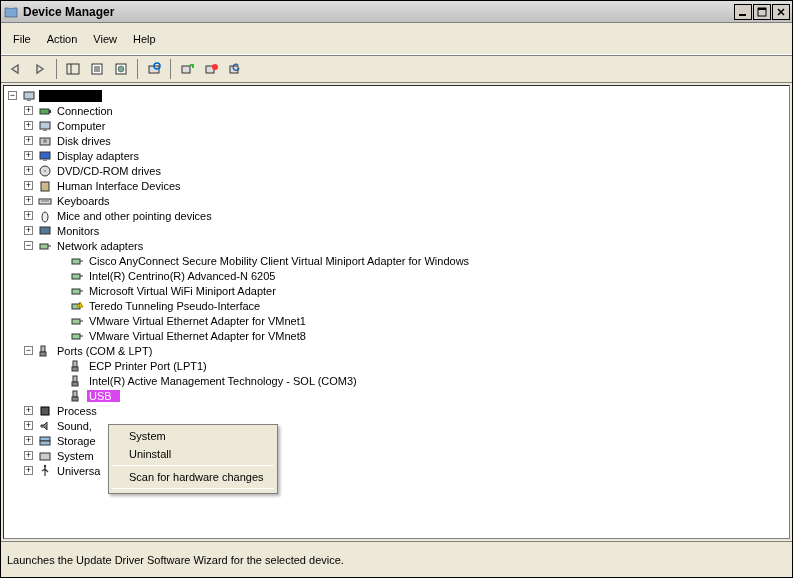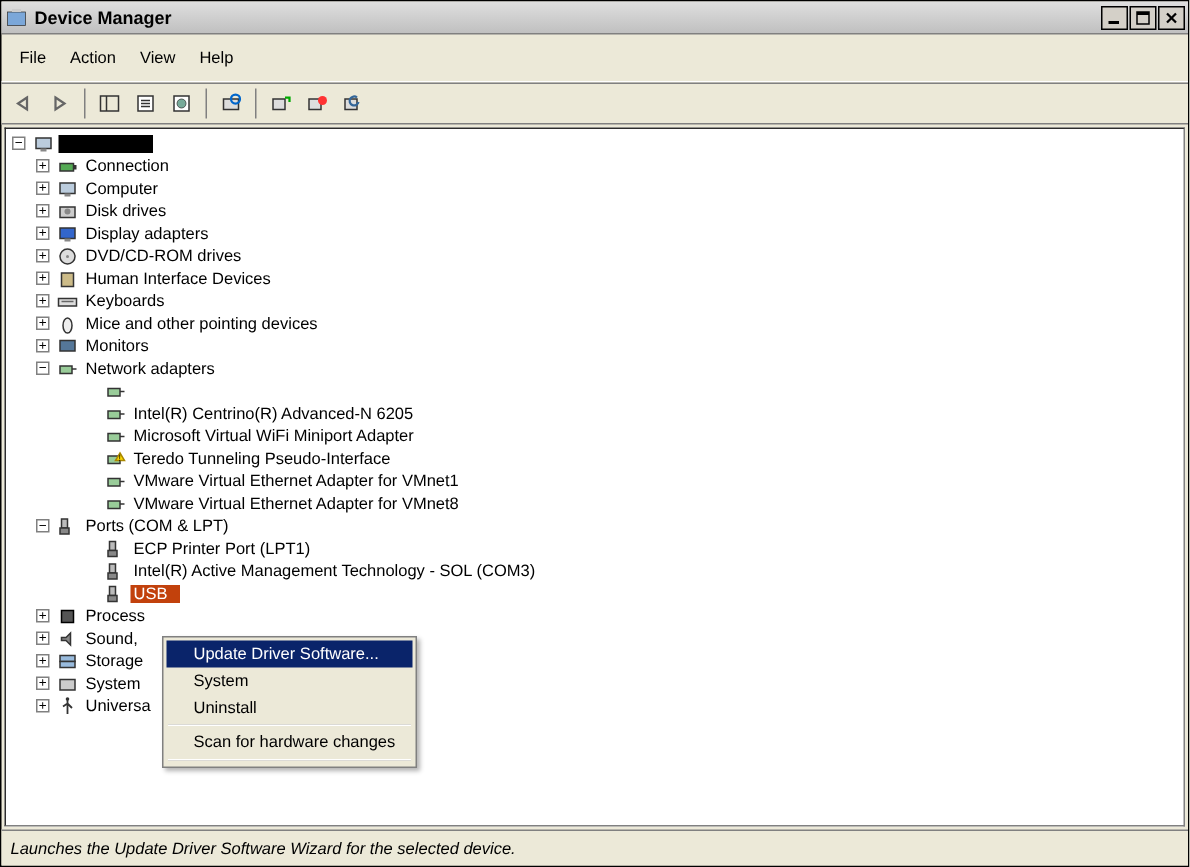--- a/index.html
+++ b/index.html
@@ -14,26 +14,26 @@
 .menu-item { padding: 2px 8px; cursor: pointer; }
 .toolbar { height: 28px; border-top: 1px solid #808080; border-bottom: 1px solid #808080; background: #ece9d8; display: flex; align-items: center; padding: 0 4px; gap: 2px; }
 .tb-btn { width: 22px; height: 22px; display: flex; align-items: center; justify-content: center; cursor: pointer; border: 1px solid transparent; }
 .tb-sep { width: 1px; height: 20px; background: #808080; margin: 0 3px; }
 .tree-pane { flex: 1; background: #fff; border: 1px inset #808080; margin: 2px; overflow: auto; padding: 2px; position: relative; }
 .tree-node { display: flex; align-items: center; height: 15px; white-space: nowrap; }
 .expander { width: 9px; height: 9px; border: 1px solid #808080; display: inline-flex; align-items: center; justify-content: center; font-size: 9px; line-height: 1; margin-right: 2px; cursor: pointer; background: #fff; }
 .ex-spacer { width: 11px; display: inline-block; }
 .node-icon { width: 16px; height: 15px; display: inline-flex; align-items: center; justify-content: center; margin: 0 2px; font-size: 10px; }
 .node-label { padding: 0 2px; cursor: pointer; }
-.node-label.selected-partial { background: #c2410c; color: #fff; padding-right: 8px; text-align: center; }
+.node-label.selected-partial { background: #d946ef; color: #fff; padding-right: 8px; text-align: center; }
 .ctx-menu { position: absolute; background: #ece9d8; border: 1px solid #808080; box-shadow: 2px 2px 3px rgba(0,0,0,0.3); padding: 2px; min-width: 170px; }
 .ctx-item { padding: 3px 10px 3px 18px; cursor: pointer; font-size: 11px; }
 .ctx-item.hl { background: #0a246a; color: #fff; }
 .ctx-sep { height: 1px; background: #808080; margin: 2px 1px; border-bottom: 1px solid #fff; }
-.statusbar { height: 24px; border-top: 1px solid #808080; padding: 2px 6px; display: flex; align-items: center; font-size: 11px; background: #ece9d8; font-style: italic; }
+.statusbar { height: 36px; border-top: 1px solid #808080; padding: 2px 6px; display: flex; align-items: center; font-size: 11px; background: #ece9d8; }
 svg { display: block; }
 .redacted { background:#000; color:#000; padding:0 30px; }
 </style>
 </head>
 <body>
 
 <div class="window">
 
   <div class="titlebar">
     <span class="titlebar-icon">
@@ -239,20 +239,21 @@
         <span class="node-label">Network adapters</span>
       </div>
       <div class="tree-node" style="padding-left:50px">
         <span class="ex-spacer"></span>
         <span class="node-icon">
           <svg width="14" height="14">
             <rect x="2" y="5" width="8" height="5" fill="#9c9" stroke="#333"></rect>
             <line x1="10" y1="7" x2="13" y2="7" stroke="#333"></line>
           </svg>
         </span>
+        <span class="node-label">Cisco AnyConnect Secure Mobility Client Virtual Miniport Adapter for Windows</span>
       </div>
       <div class="tree-node" style="padding-left:50px">
         <span class="ex-spacer"></span>
         <span class="node-icon">
           <svg width="14" height="14">
             <rect x="2" y="5" width="8" height="5" fill="#9c9" stroke="#333"></rect>
             <line x1="10" y1="7" x2="13" y2="7" stroke="#333"></line>
           </svg>
         </span>
         <span class="node-label">Intel(R) Centrino(R) Advanced-N 6205</span>
@@ -379,21 +380,20 @@
         <span class="expander">+</span>
         <span class="node-icon">
           <svg width="14" height="14">
             <path d="M7 2 L7 12 M7 5 L4 7 M7 5 L10 8" fill="none" stroke="#333" stroke-width="1.2"></path>
             <circle cx="7" cy="2" r="1.2" fill="#333"></circle>
           </svg>
         </span>
         <span class="node-label">Universa</span>
       </div>
       <div class="ctx-menu" style="left: 104px; top: 338px;">
-        <div class="ctx-item hl" style="">Update Driver Software...</div>
         <div class="ctx-item" style="">System</div>
         <div class="ctx-item" style="">Uninstall</div>
         <div class="ctx-sep"></div>
         <div class="ctx-item" style="">Scan for hardware changes</div>
         <div class="ctx-sep"></div>
       </div>
     </div>
 
   <div class="statusbar">
     <span>Launches the Update Driver Software Wizard for the selected device.</span>

